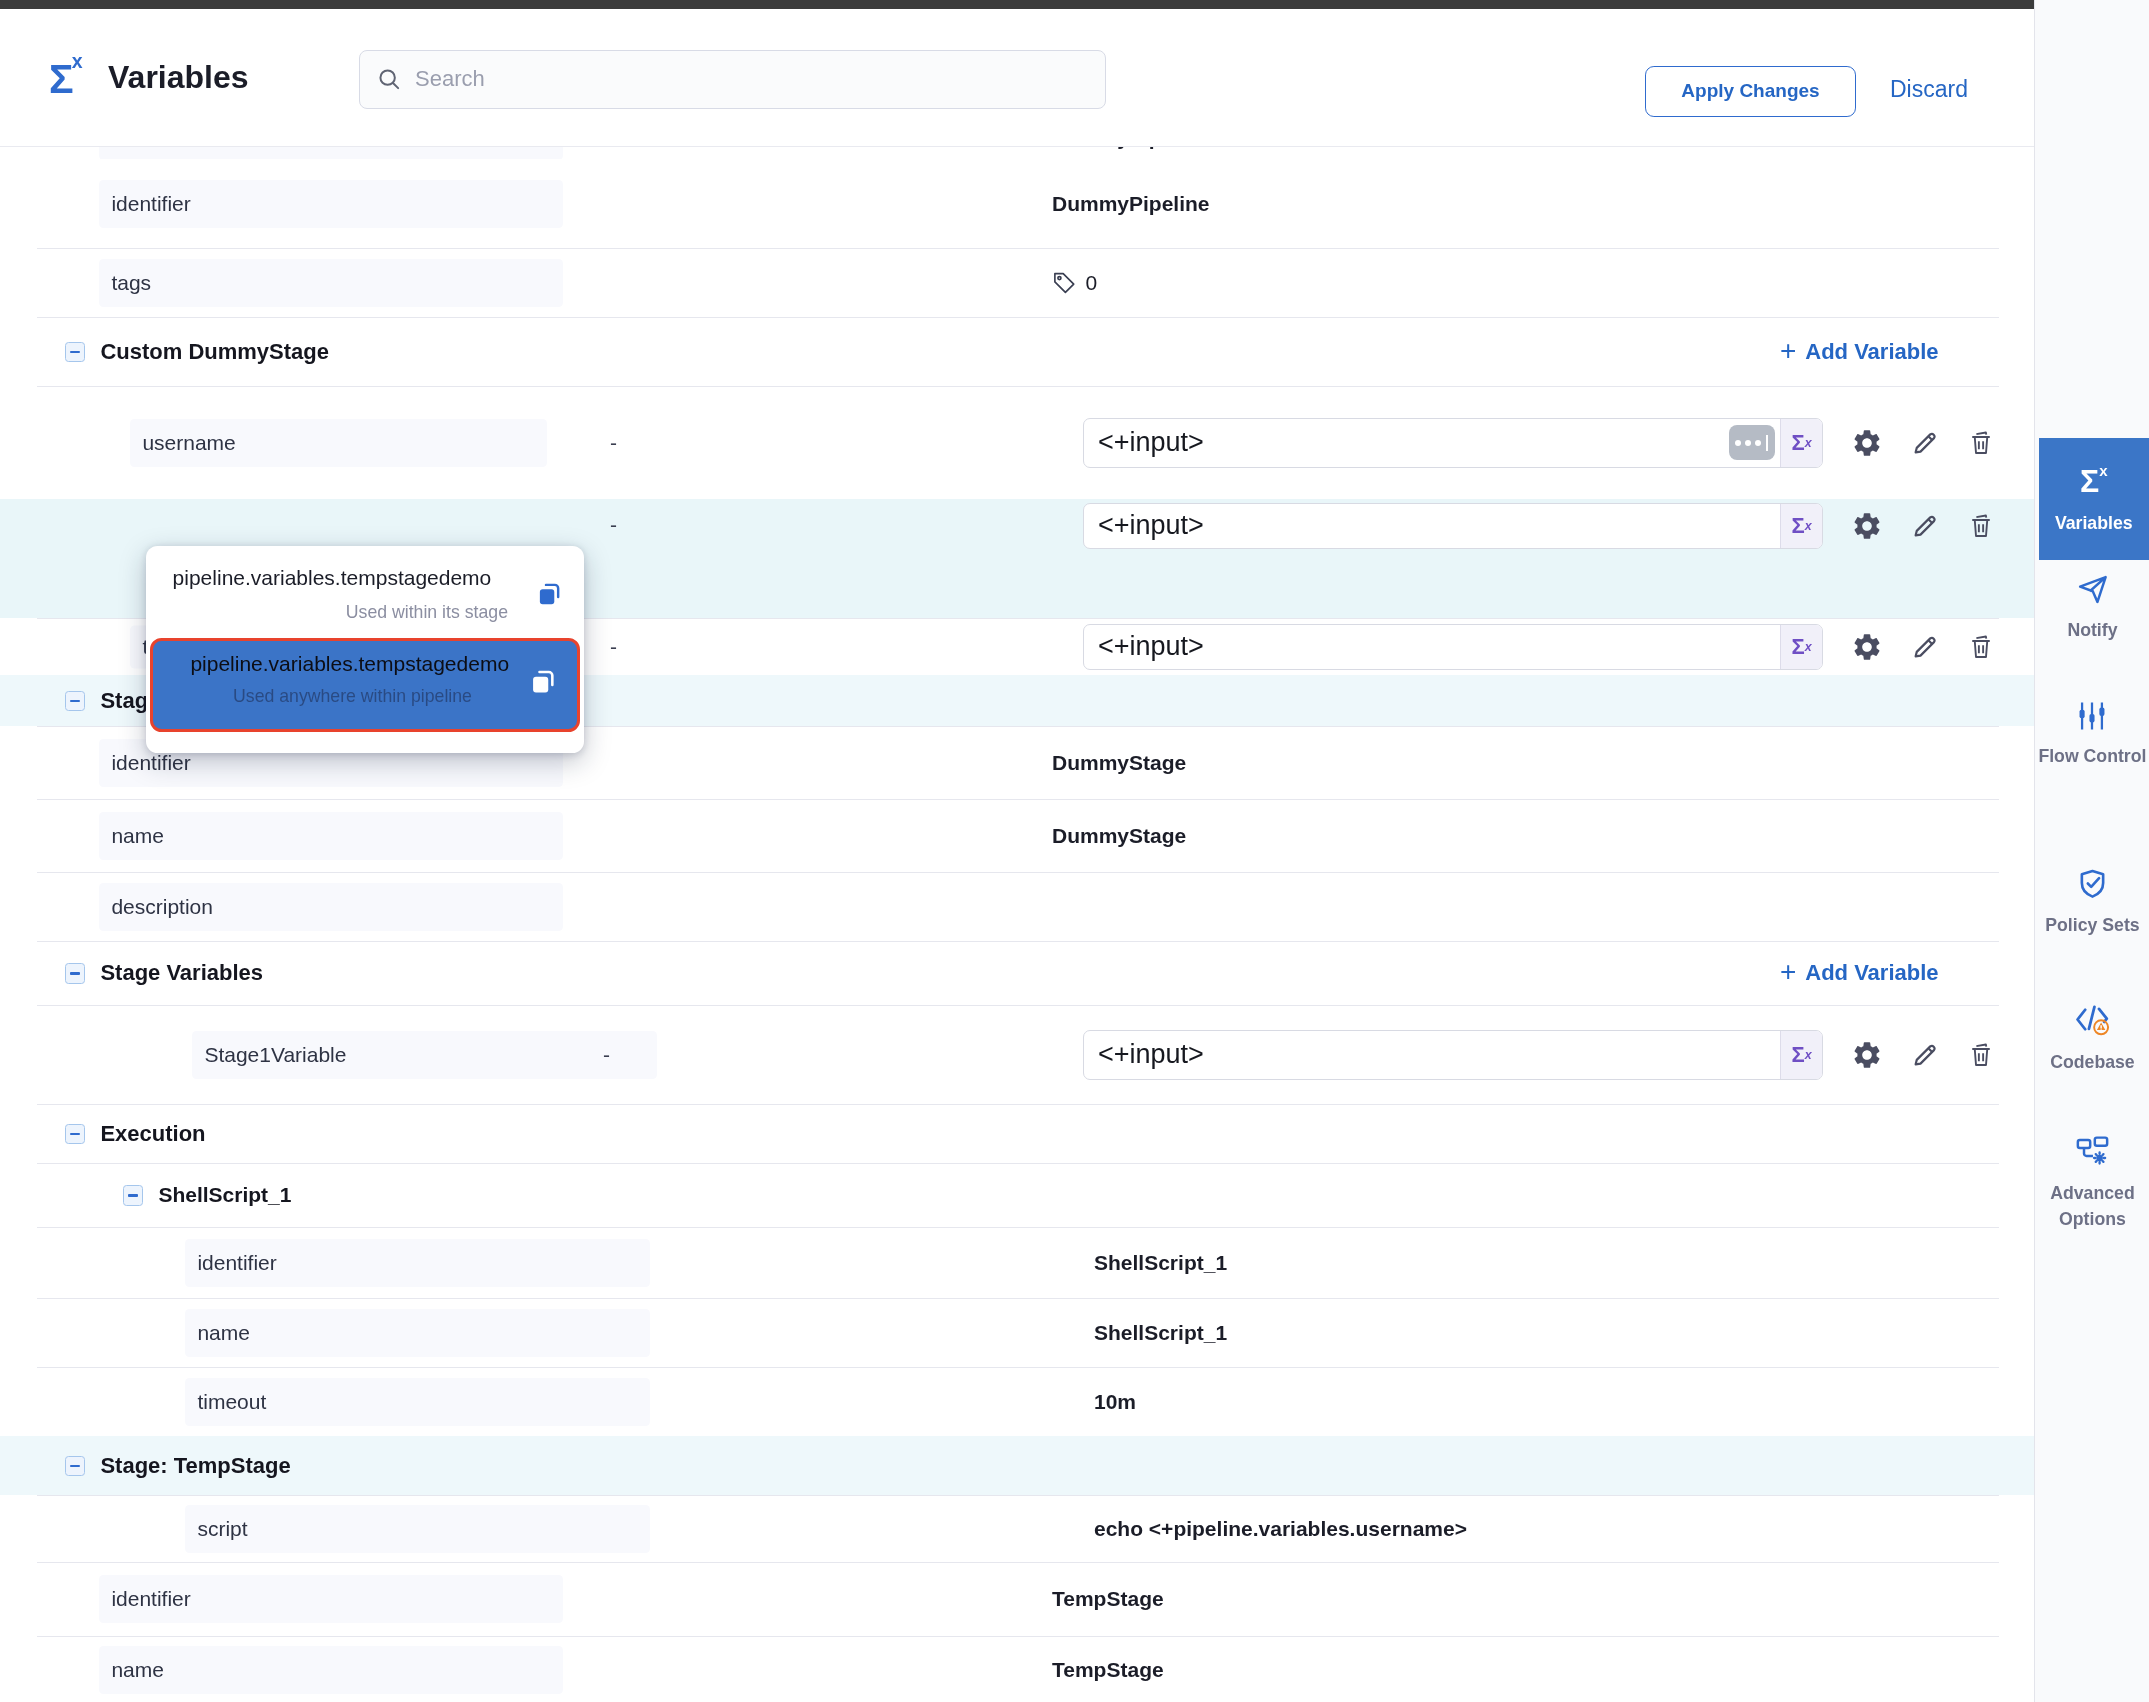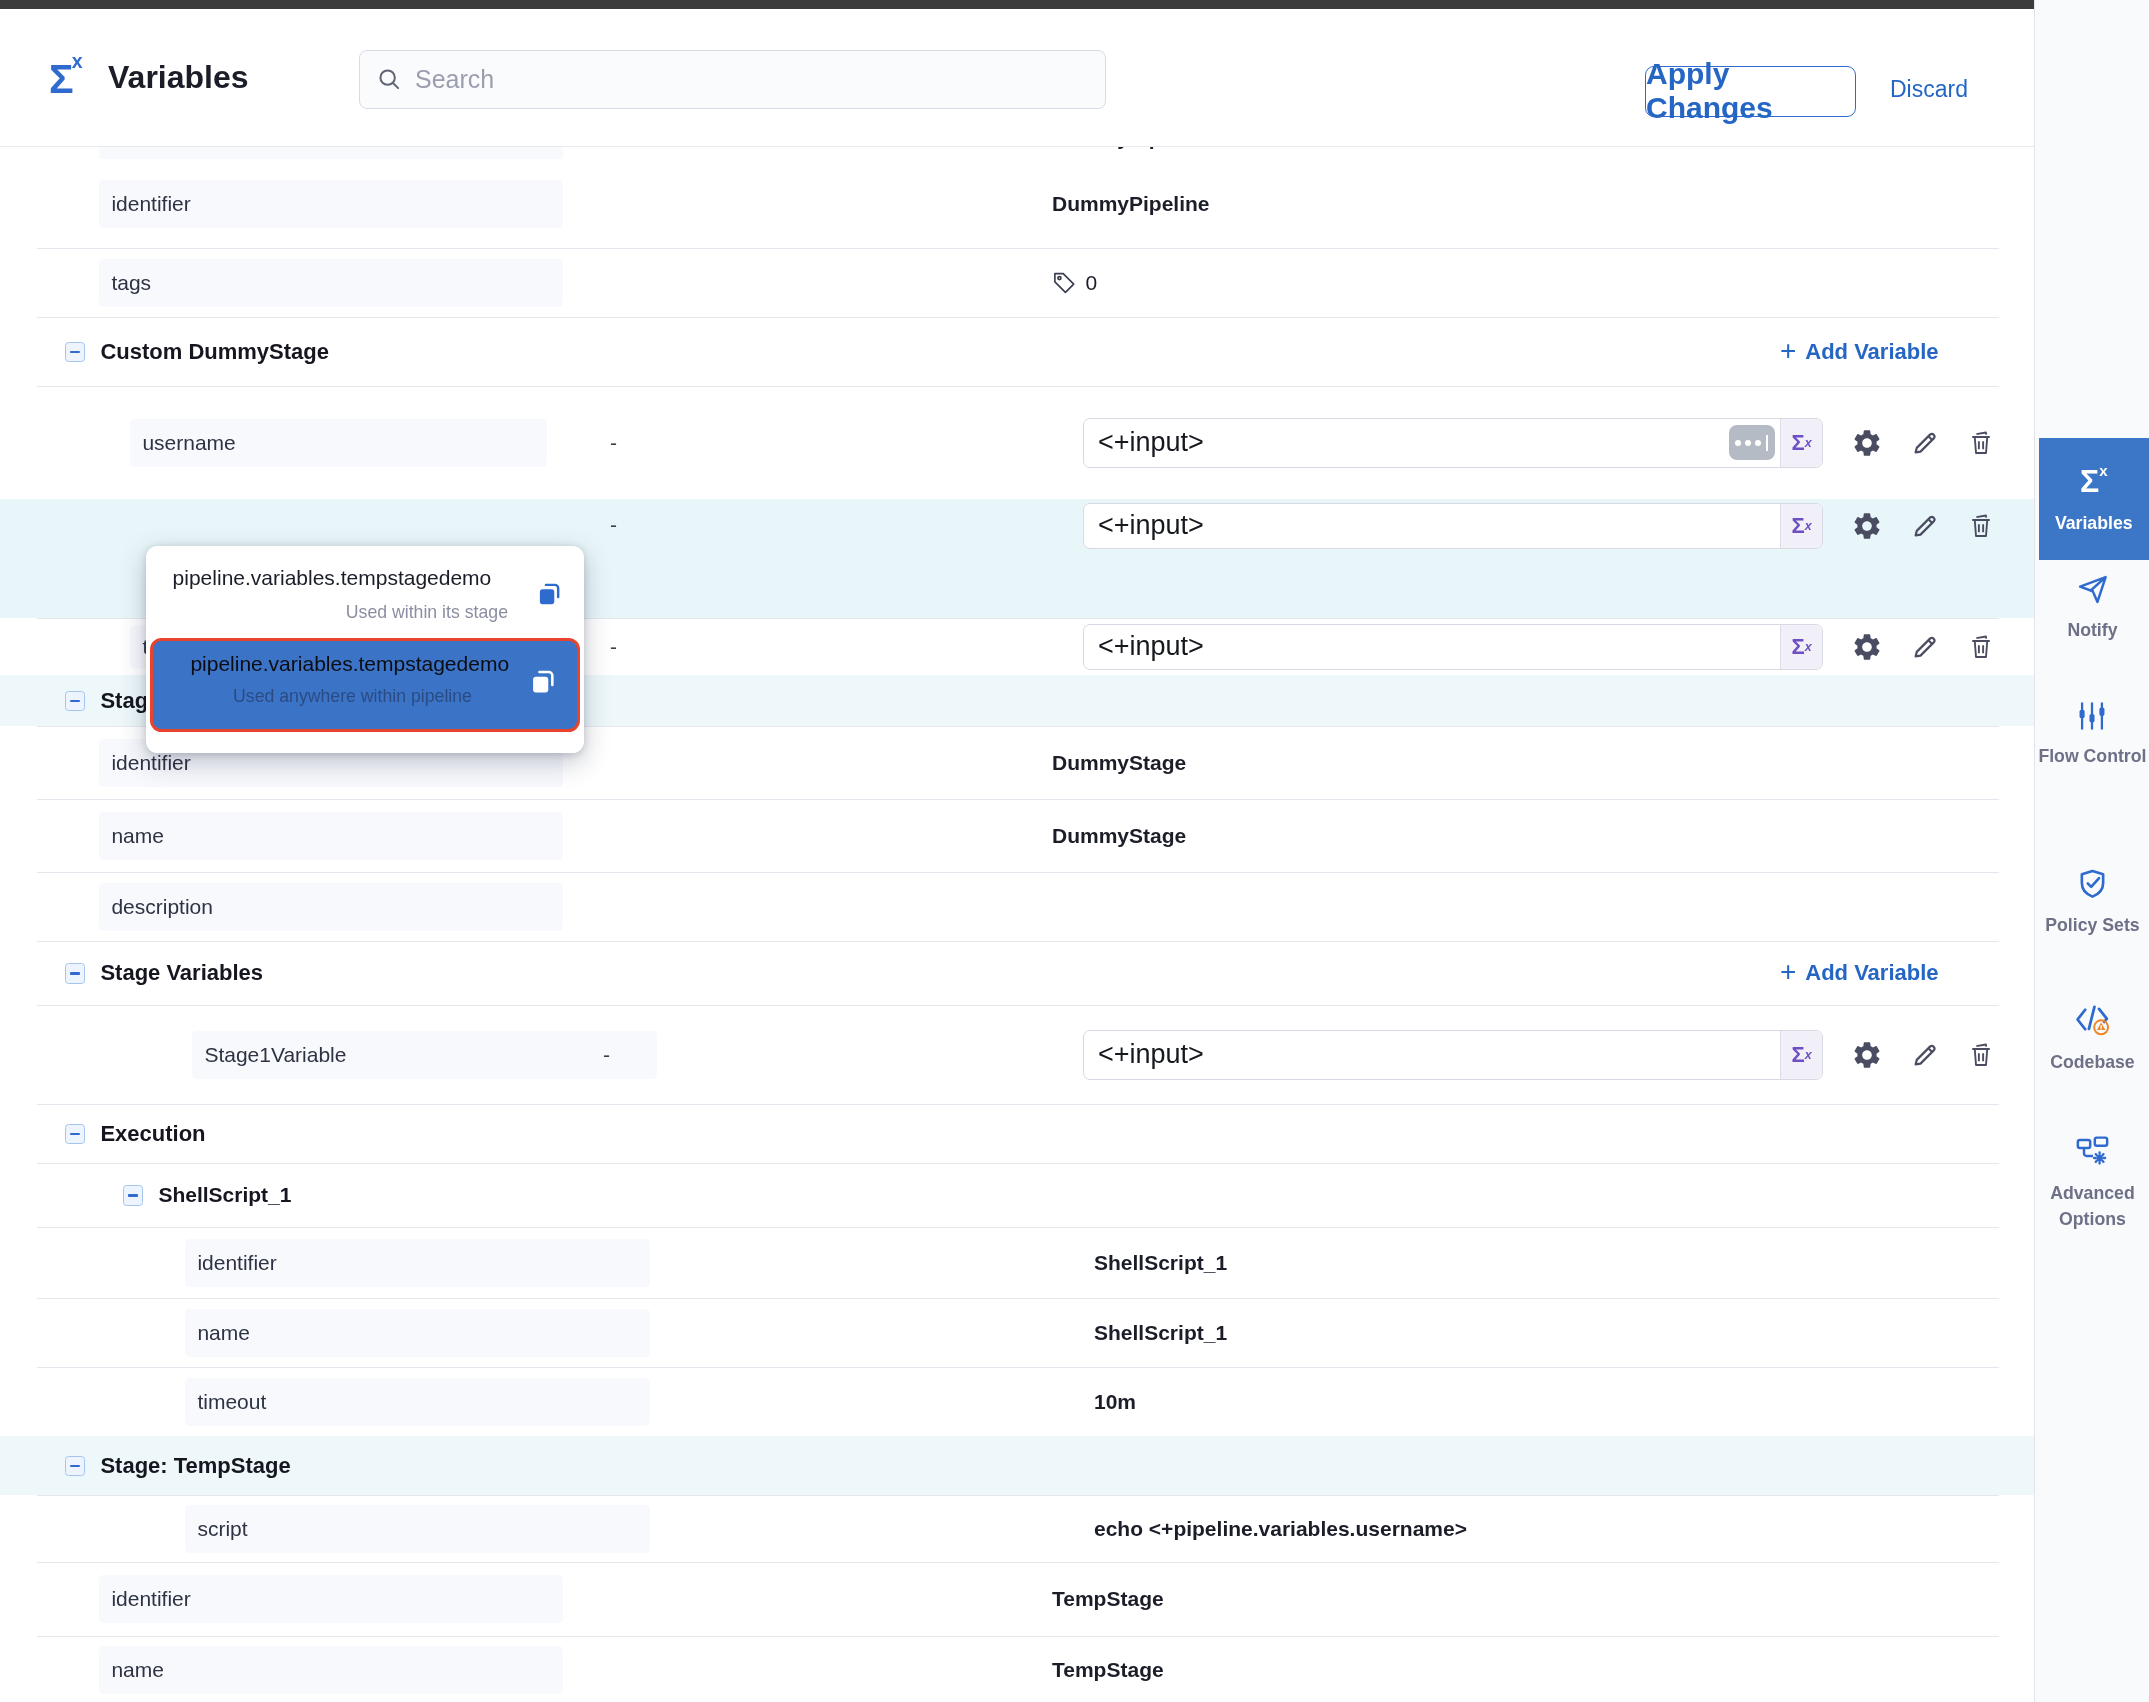--- a/index.html
+++ b/index.html
@@ -11,24 +11,24 @@
   
   .topbar { position:absolute; left:0; top:0; width:2034px; height:8.9px; background:#3b3b3b; }
   .header { position:absolute; left:0; top:8.9px; width:2034px; height:138px; background:#fff; border-bottom:1.8px solid #e9eaf0; }
   .logo { position:absolute; left:49px; top:43px; color:#2f6bce; font-weight:700; font-size:41px; line-height:1; }
   .logo sup { font-size:19.5px; font-weight:700; vertical-align:25px; margin-left:-1.8px;}
   .page-title { position:absolute; left:108px; top:50px; font-size:32px; font-weight:700; color:#1b1d28; }
   .search { position:absolute; left:359px; top:41px; width:747px; height:59px; background:#fafbfc;
             border:0.9px solid #d8dbe6; border-radius:8px; display:flex; align-items:center; padding:0 16px; }
   .search svg { flex:0 0 auto; margin-right:12.4px; }
   .search input { border:none; outline:none; background:transparent; font-family:"Liberation Sans",sans-serif;
-                  font-size:25px; color:#a21caf; width:100%; }
+                  font-size:22px; color:#a21caf; width:100%; }
   .search input::placeholder { color:#9a9eae; }
   .btn-apply { position:absolute; left:1645px; top:57px; width:211px; height:51px; background:#fff;
-               border:1.8px solid #2f6bce; border-radius:8.9px; color:#2566c4; font-size:30px; font-weight:600;
+               border:1.8px solid #2f6bce; border-radius:8.9px; color:#2566c4; font-size:19px; font-weight:600;
                display:flex; align-items:center; justify-content:center; cursor:pointer; }
   .btn-discard { position:absolute; left:1890px; top:67px; color:#2566c4; font-size:23px; font-weight:500; cursor:pointer; }
 
   
   .content { position:absolute; left:0; top:147px; width:2034px; }
   .row { position:relative; }
   .row::after { content:""; position:absolute; left:37px; right:35px; bottom:0; height:0.9px; background:#e6e7ee; }
   .row.cyan { background:#e9f6f9; }
   .row.cyanhdr { background:#eef8fb; }
   .pill { position:absolute; left:99px; width:464px; height:48px; top:50%; transform:translateY(-50%);

